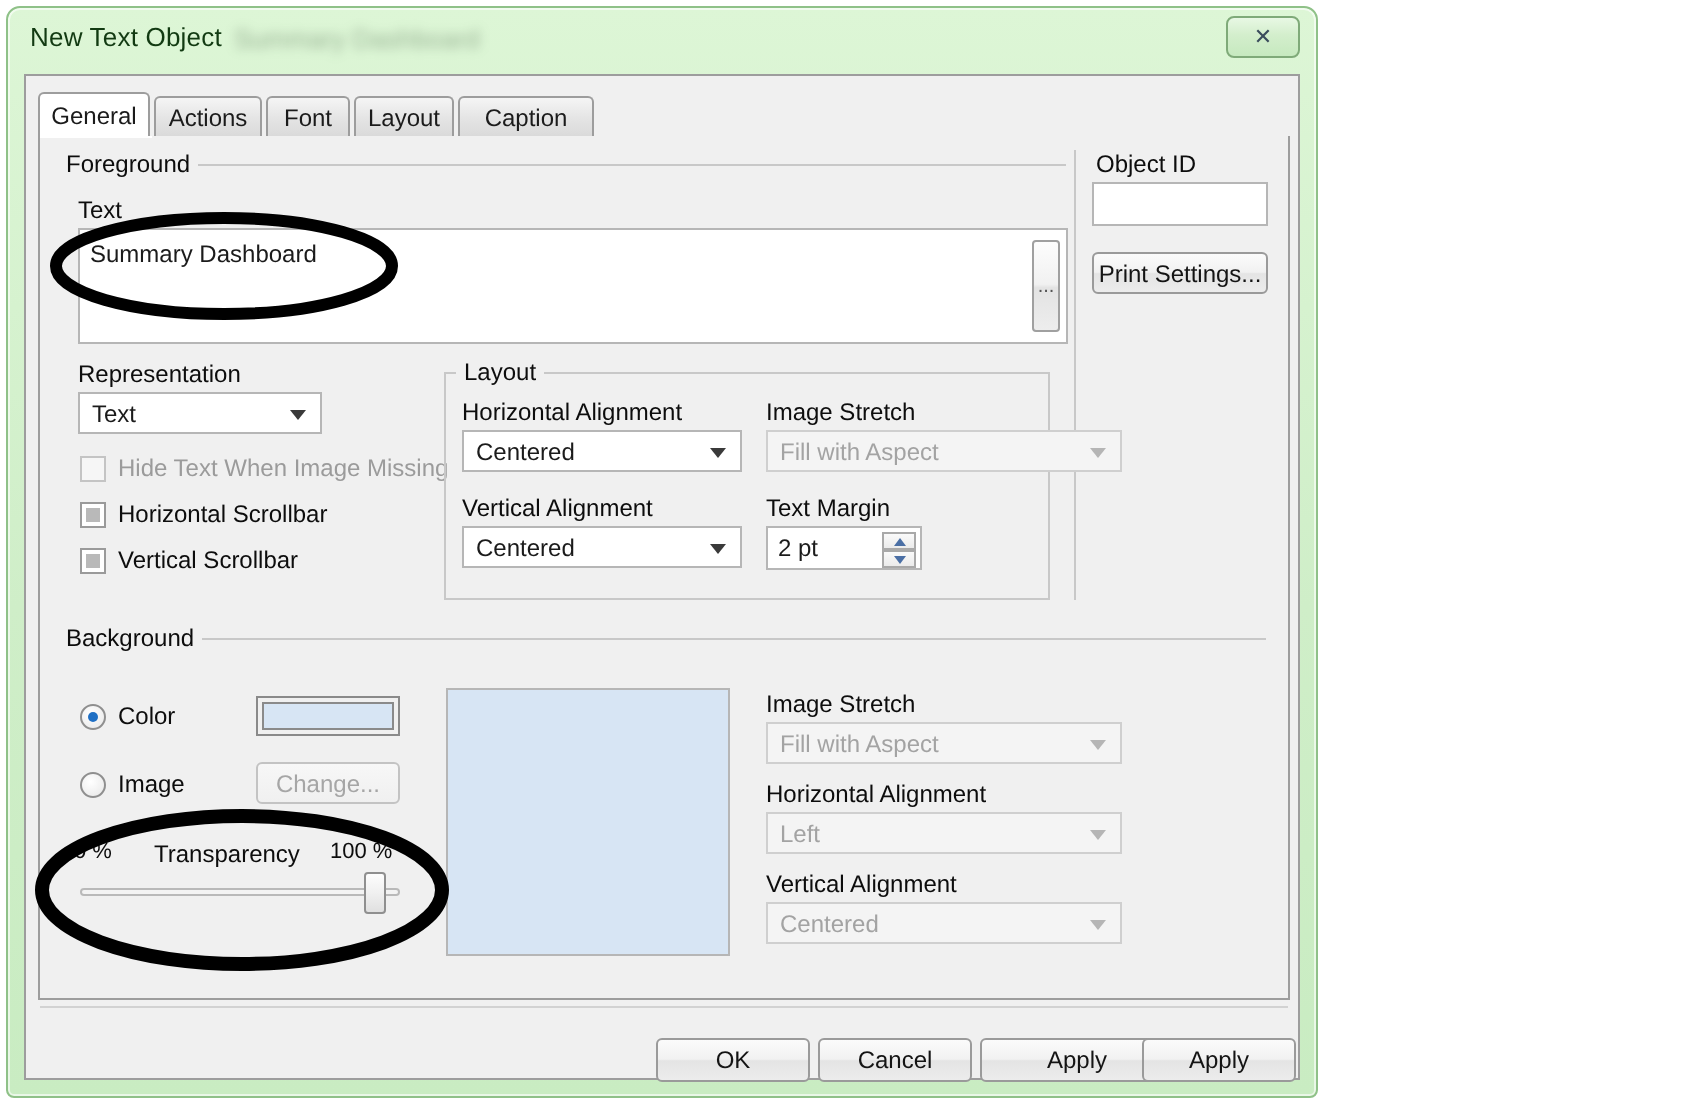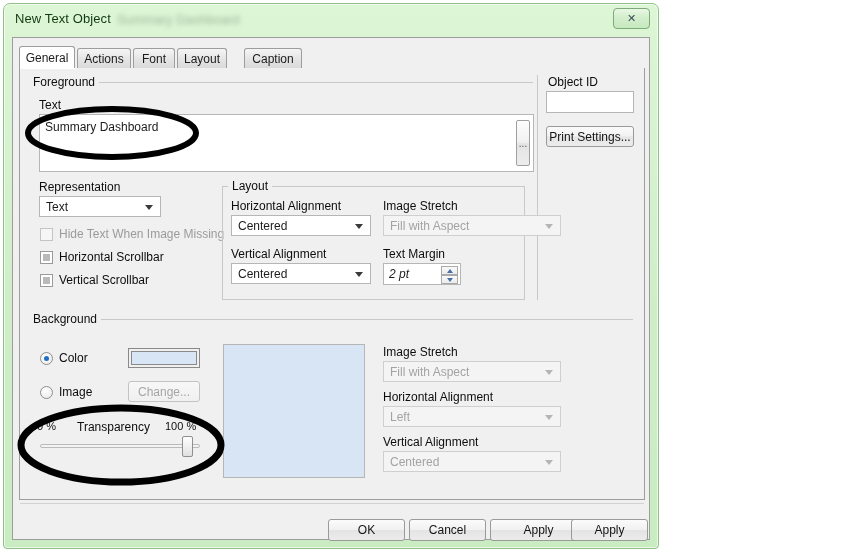--- a/index.html
+++ b/index.html
@@ -207,21 +207,21 @@
   }
   .slider-thumb {
     position: absolute; width: 11px; height: 21px;
     border: 1px solid #8f8f8f; border-radius: 2px;
     background: linear-gradient(180deg,#fdfdfd 0%,#f0f0f0 50%,#e0e0e0 100%);
     box-sizing: border-box;
   }
 
   .spinbox {
     position: absolute; background: #ffffff;
-    border: 1px solid #b6b6b6; box-sizing: border-box; font-style: italic;
+    border: 1px solid #b6b6b6; box-sizing: border-box;
   }
   .spinbox .val { position: absolute; left: 5px; top: 3px; font-size: 12px; color: #1b1b1b; }
   .spin-up, .spin-dn {
     position: absolute; right: 2px; width: 17px; height: 9px;
     border: 1px solid #a9a9a9; box-sizing: border-box;
     background: linear-gradient(180deg,#fafafa 0%,#ebebeb 100%);
     display: flex; align-items: center; justify-content: center;
   }
   .spin-up { top: 2px; }
   .spin-dn { top: 11px; }
@@ -259,21 +259,21 @@
         </div>
         <div class="tab" style="left:58px;width:54px;">
           <span>Actions</span>
         </div>
         <div class="tab" style="left:114px;width:42px;">
           <span>Font</span>
         </div>
         <div class="tab" style="left:158px;width:50px;">
           <span>Layout</span>
         </div>
-        <div class="tab" style="left:225px;width:58px;">
+        <div class="tab" style="left:210px;width:68px;">
           <span>Caption</span>
         </div>
       </div>
       <div class="tabpage"></div>
       <div class="tabpage-mask"></div>
 
       <div class="hrule" style="left:78px;top:44px;width:442px;"></div>
       <div class="group-label" style="left:16px;top:37px;">Foreground</div>
 
       <div class="lbl" style="left:26px;top:60px;">Text</div>

